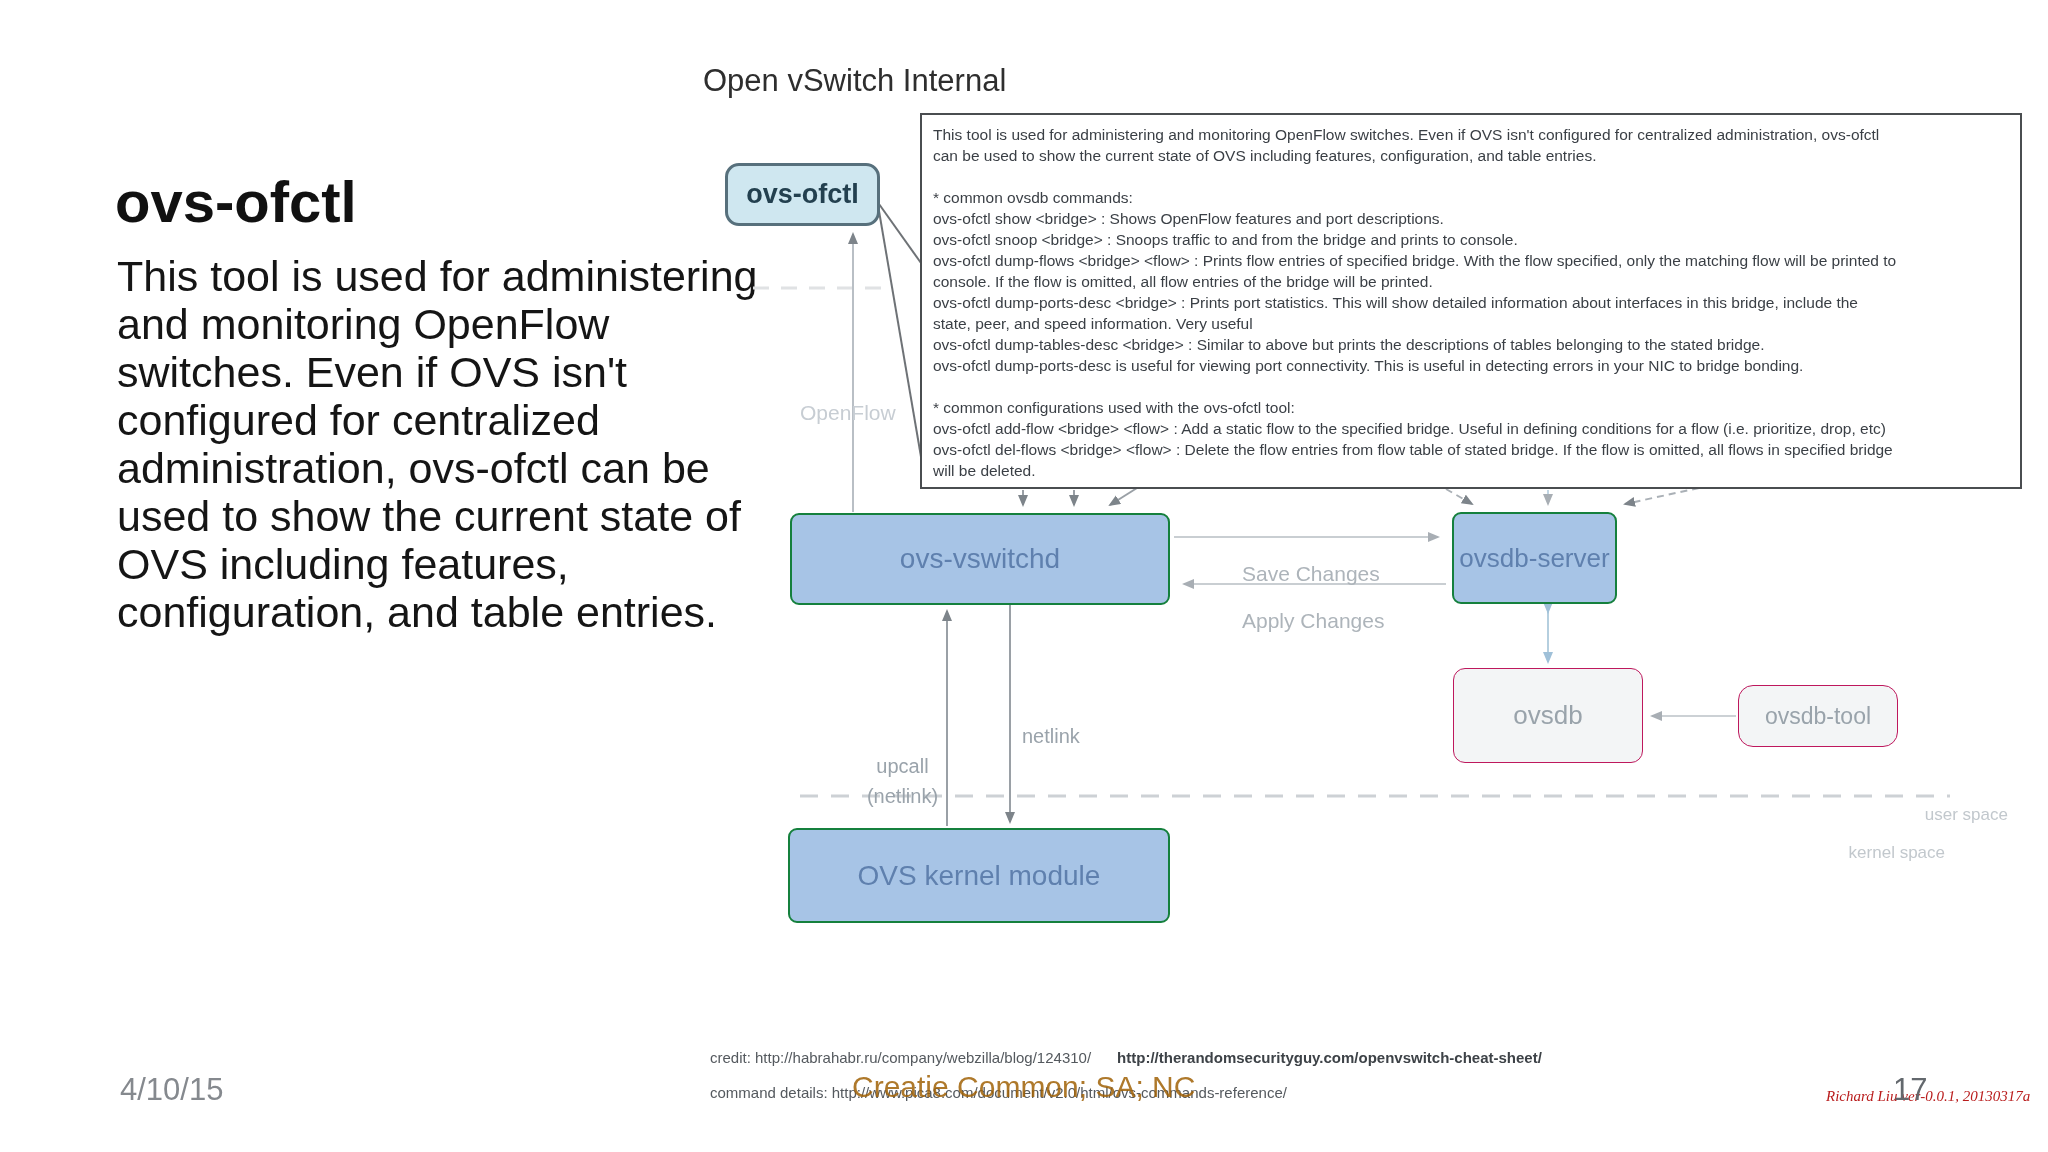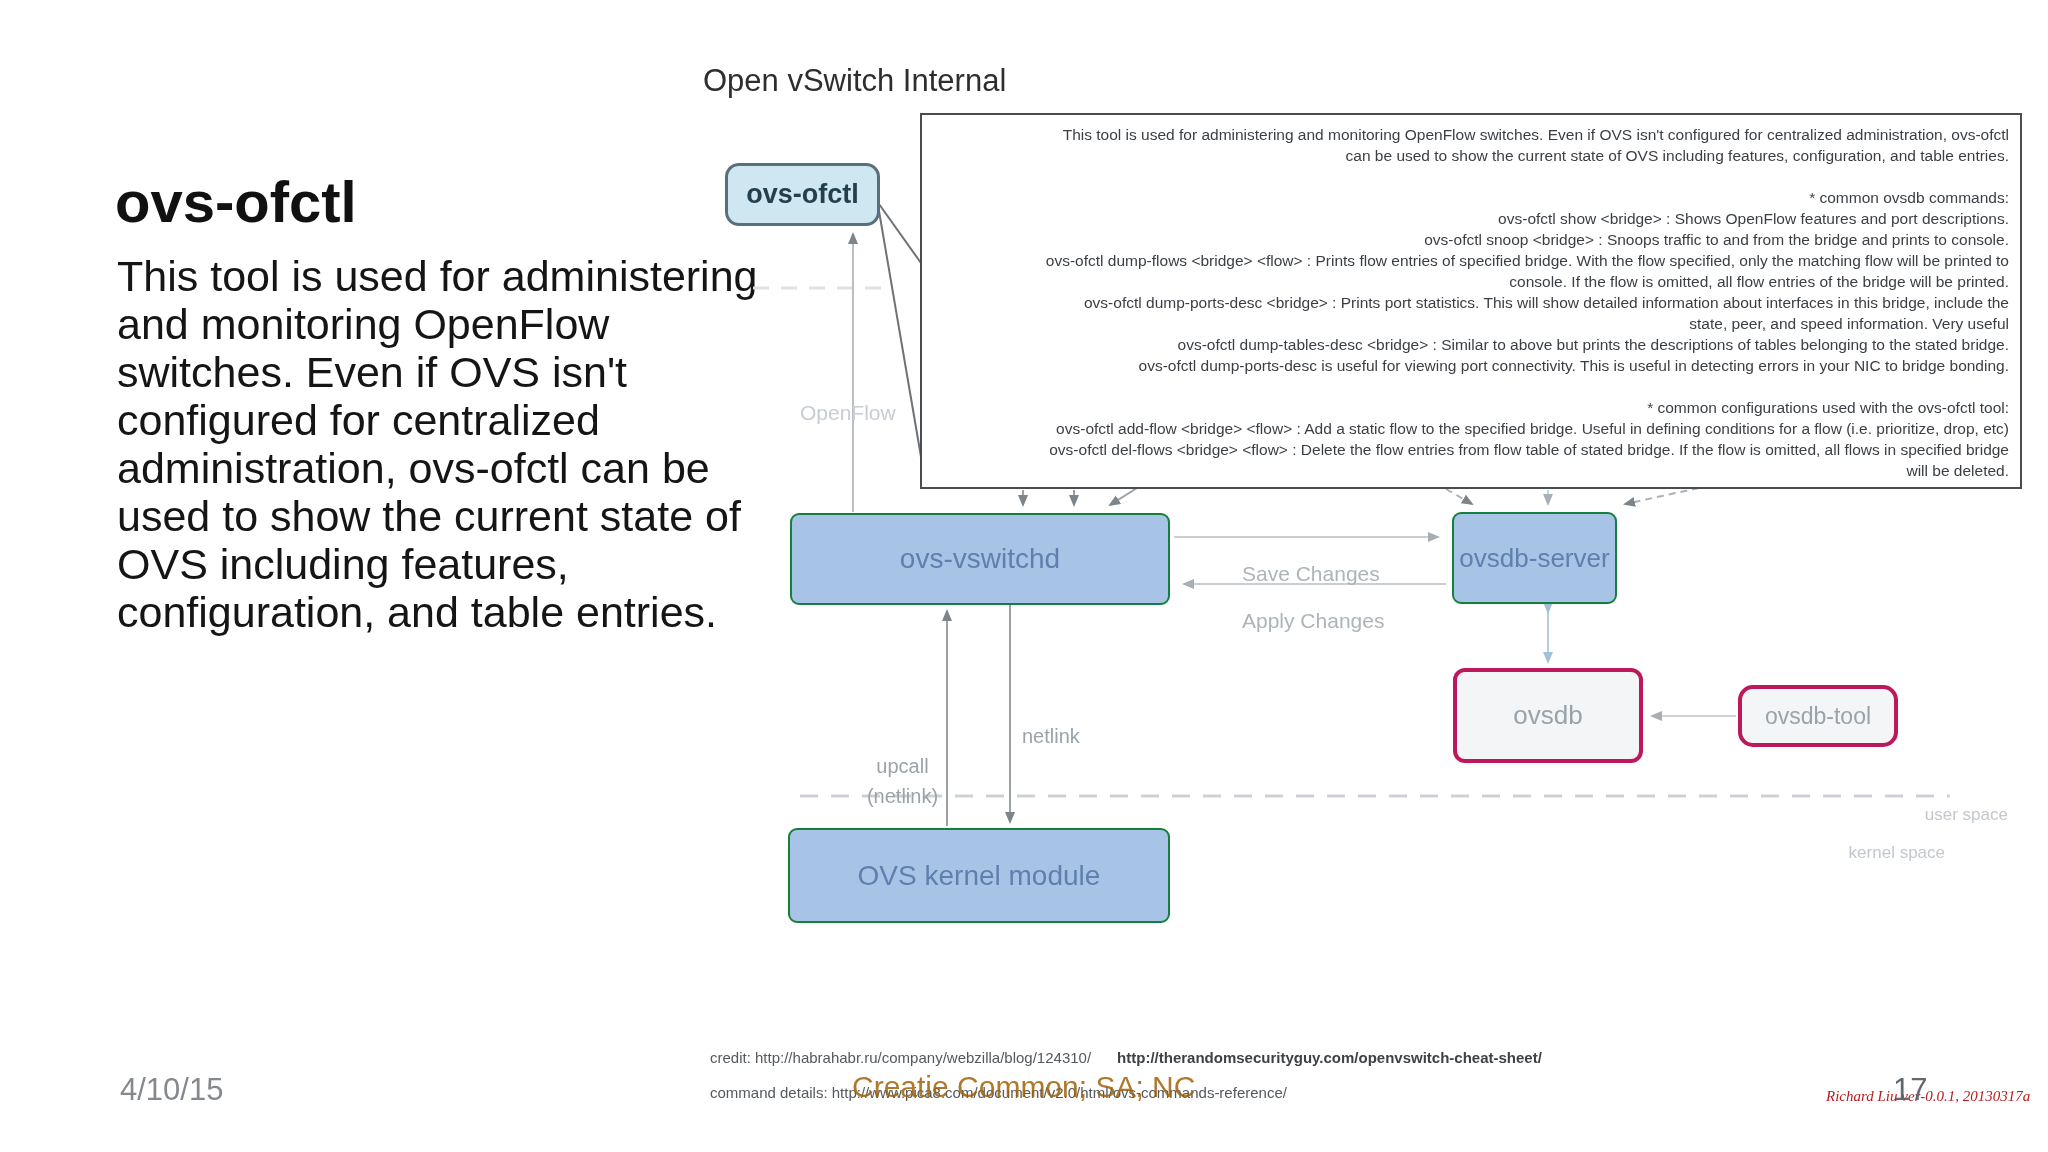--- a/index.html
+++ b/index.html
@@ -9,26 +9,26 @@
   }
   .abs{position:absolute;}
   
   #page-title{left:115px;top:168px;font-size:58px;font-weight:bold;color:#111;letter-spacing:0px;}
   #body-text{left:117px;top:252px;font-size:43px;line-height:48px;color:#151515;white-space:nowrap;}
   
   #diagram-title{left:703px;top:55px;font-size:31px;color:#2e2e2e;margin-top:8px;}
   
   #callout{left:920px;top:113px;width:1102px;height:376px;background:#fff;
     border:2px solid #4a4d50;box-sizing:border-box;padding:9px 11px;overflow:hidden;}
-  #callout .cline{font-size:15.5px;line-height:21px;color:#3a3f45;white-space:nowrap;text-align:right;}
+  #callout .cline{font-size:15.5px;line-height:21px;color:#3a3f45;white-space:nowrap;}
   
   .node{display:flex;align-items:center;justify-content:center;box-sizing:border-box;}
   .node-blue{background:#a7c4e6;border:2px solid #15803d;border-radius:9px;color:#5f80ae;}
   .node-cyan{background:#cfe7f0;border:3px solid #57707c;border-radius:14px;color:#23404f;font-weight:bold;}
-  .node-gray{background:#f3f5f6;border:4px solid #be185d;border-radius:12px;color:#99a3ab;}
+  .node-gray{background:#f3f5f6;border:1px solid #be185d;border-radius:12px;color:#99a3ab;}
   #node-ovs-ofctl{left:725px;top:163px;width:155px;height:63px;font-size:27px;}
   #node-ovs-vswitchd{left:790px;top:513px;width:380px;height:92px;font-size:28px;}
   #node-ovsdb-server{left:1452px;top:512px;width:165px;height:92px;font-size:26px;}
   #node-ovsdb{left:1453px;top:668px;width:190px;height:95px;font-size:26px;}
   #node-ovsdb-tool{left:1738px;top:685px;width:160px;height:62px;font-size:23px;border-radius:15px;}
   #node-kernel{left:788px;top:828px;width:382px;height:95px;font-size:28px;}
   
   .edge-label{color:#a6adb4;margin-top:39px;}
   #lbl-openflow{left:800px;top:362px;font-size:21px;color:#c7cdd3;}
   #lbl-save{left:1242px;top:523px;font-size:21px;color:#adb4ba;}

